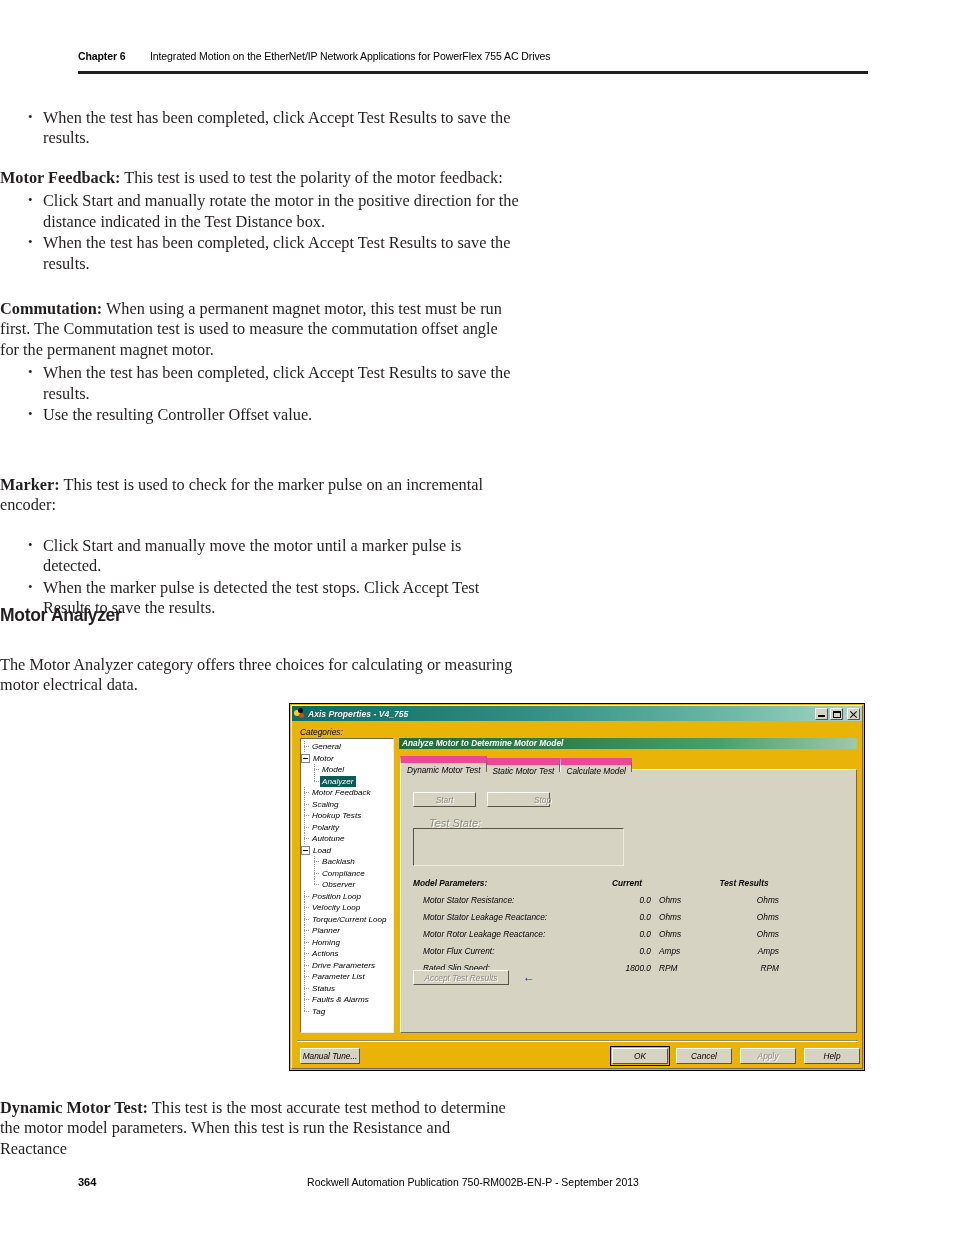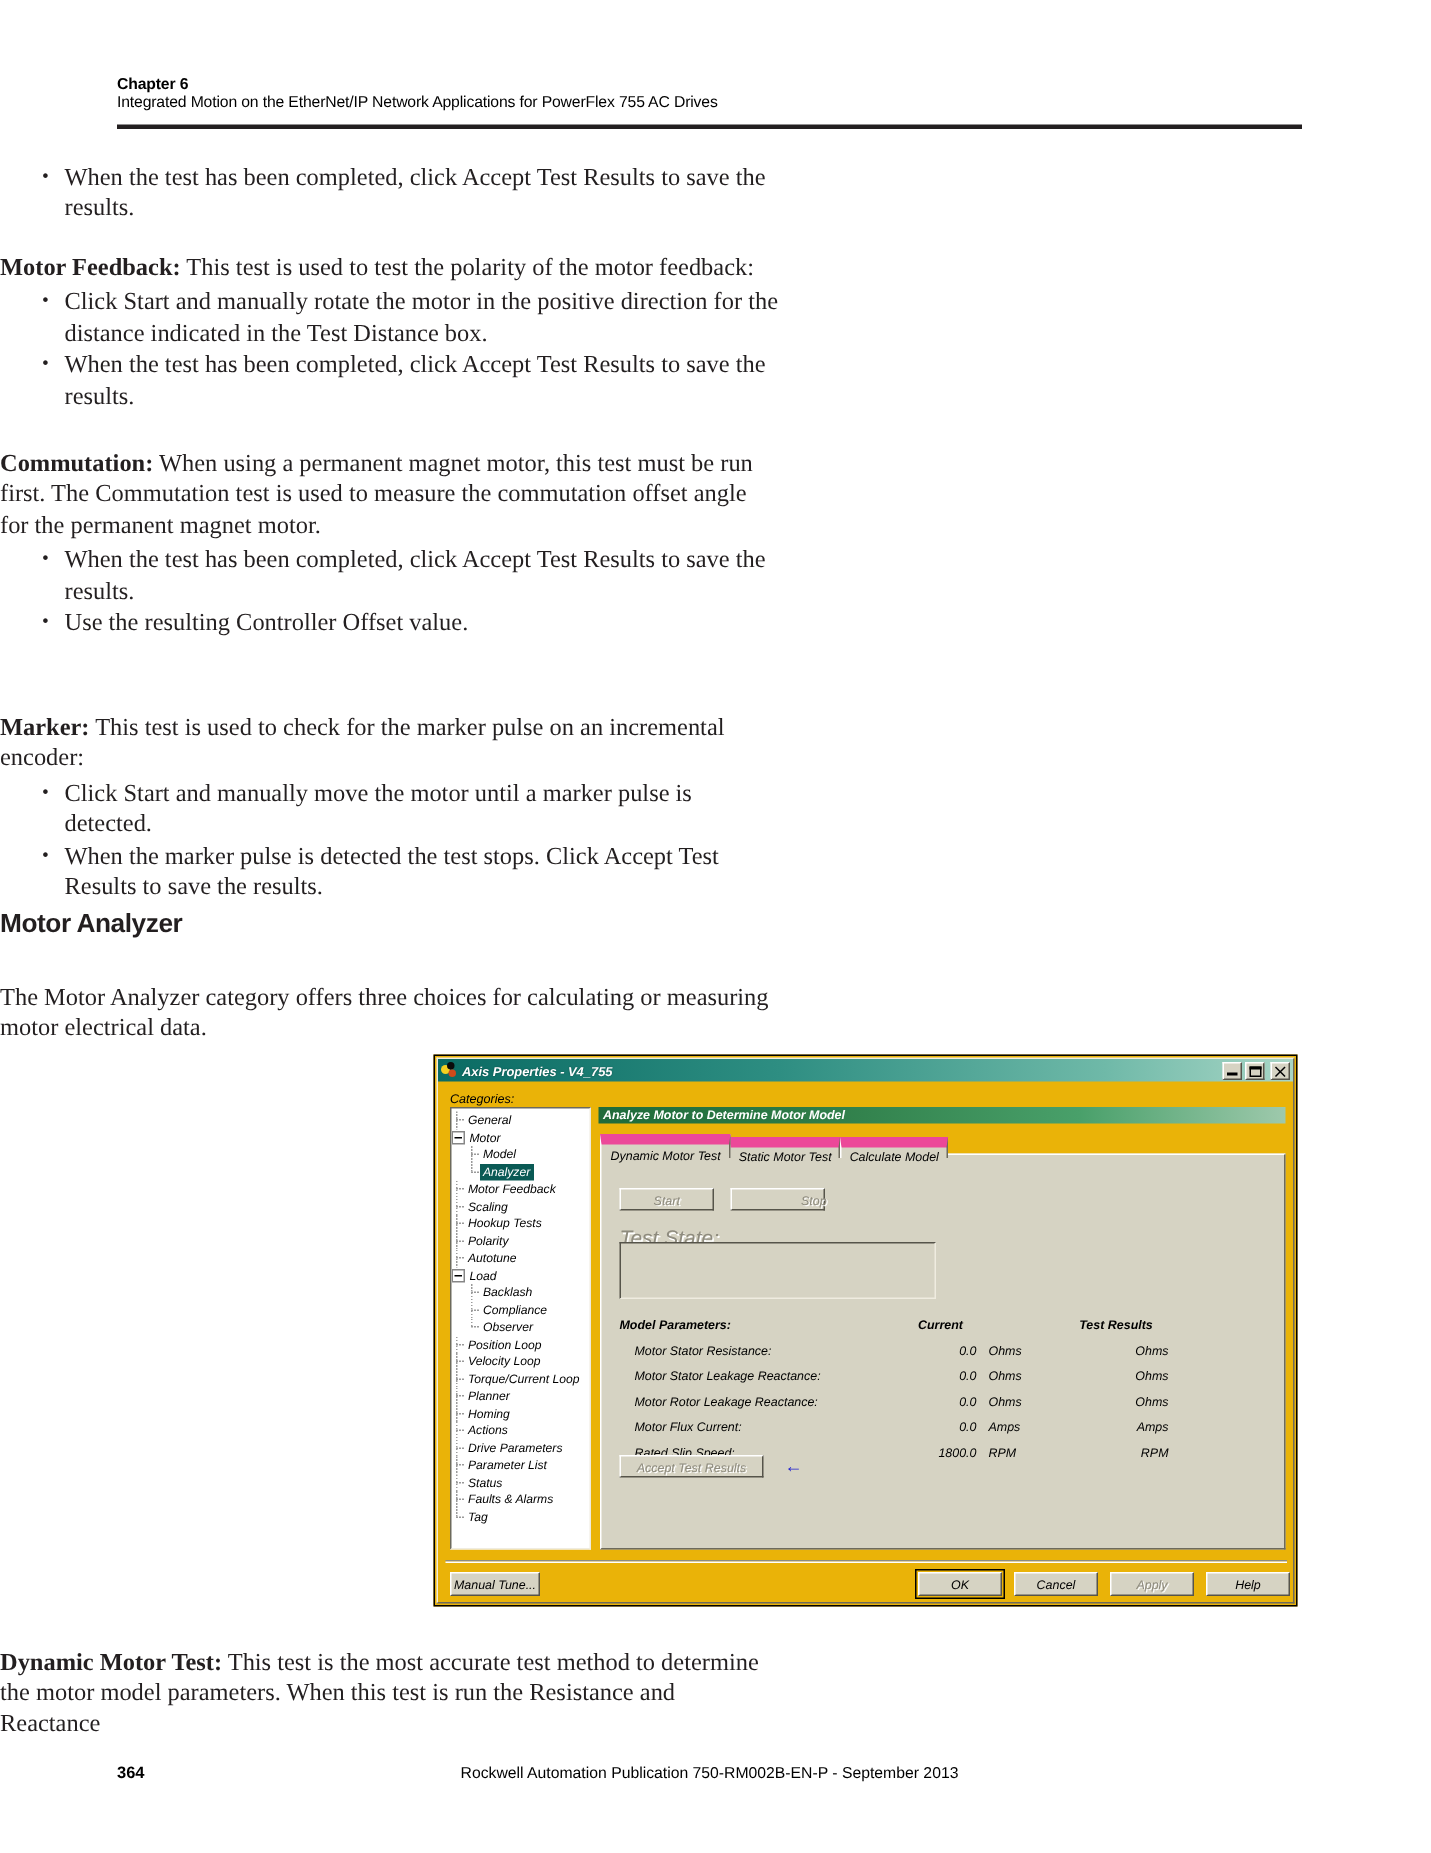--- a/index.html
+++ b/index.html
@@ -16,21 +16,20 @@
   
   .page-header {
     position: absolute;
     left: 78px; top: 50px; width: 790px;
   }
   .page-header .hdr-row {
     display: flex; align-items: baseline;
     font-family: "Liberation Sans", sans-serif;
     font-size: 10.5px;
     letter-spacing: -0.1px;
-    flex-direction: column;
   }
   .hdr-chapter { font-weight: bold; color:#000; width:72px; flex:none; }
   .hdr-title { font-weight: normal; color:#000; }
   .hdr-rule {
     margin-top: 9px;
     border-top: 3px solid #231f20;
     width: 790px;
   }
 
   p.body, ul.body li {
@@ -249,22 +248,22 @@
     text-align:center;
     display:flex; align-items:center; justify-content:center;
     padding:0;
   }
   .w-btn.disabled { color:#8e8b7e; text-shadow: 1px 1px 0 #ffffff; }
 
   .btn-start { position:absolute; left:12px; top:22px; width:63px; height:15px; }
   .btn-stop  { position:absolute; left:86px; top:22px; width:63px; height:15px;padding-left:48px; }
 
   .teststate-lbl {
-    position:absolute; left:12px; top:47px;
-    font-size:14px; color:#8e8b7e; text-shadow:1px 1px 0 #ffffff;
+    position:absolute; left:28px; top:47px;
+    font-size:11px; color:#8e8b7e; text-shadow:1px 1px 0 #ffffff;
   }
   .teststate-box {
     position:absolute; left:12px; top:58px;
     width:211px; height:38px;
     background:#d6d3c3;
     border-top:1px solid #56544a;
     border-left:1px solid #56544a;
     border-right:1px solid #efece0;
     border-bottom:1px solid #efece0;
   }
@@ -332,21 +331,21 @@
 <div class="block" style="top:299px">
   <p class="body"><span class="lead">Commutation:</span><span> When using a permanent magnet motor, this test must be run first. The Commutation test is used to measure the commutation offset angle for the permanent magnet motor.</span></p>
   <ul class="body" style="margin-top:3px">
     <li>When the test has been completed, click Accept Test Results to save the results.</li>
     <li>Use the resulting Controller Offset value.</li>
   </ul>
 </div>
 
 <div class="block" style="top:475px">
   <p class="body"><span class="lead">Marker:</span><span> This test is used to check for the marker pulse on an incremental encoder:</span></p>
-  <ul class="body" style="margin-top:3px">
+  <ul class="body" style="margin-top:20px">
     <li>Click Start and manually move the motor until a marker pulse is detected.</li>
     <li>When the marker pulse is detected the test stops. Click Accept Test Results to save the results.</li>
   </ul>
 </div>
 
 <div class="block" style="top:605px">
   <h2 class="section">Motor Analyzer</h2>
   <p class="body" style="margin-top:29px">The Motor Analyzer category offers three choices for calculating or measuring motor electrical data.</p>
 </div>
 

